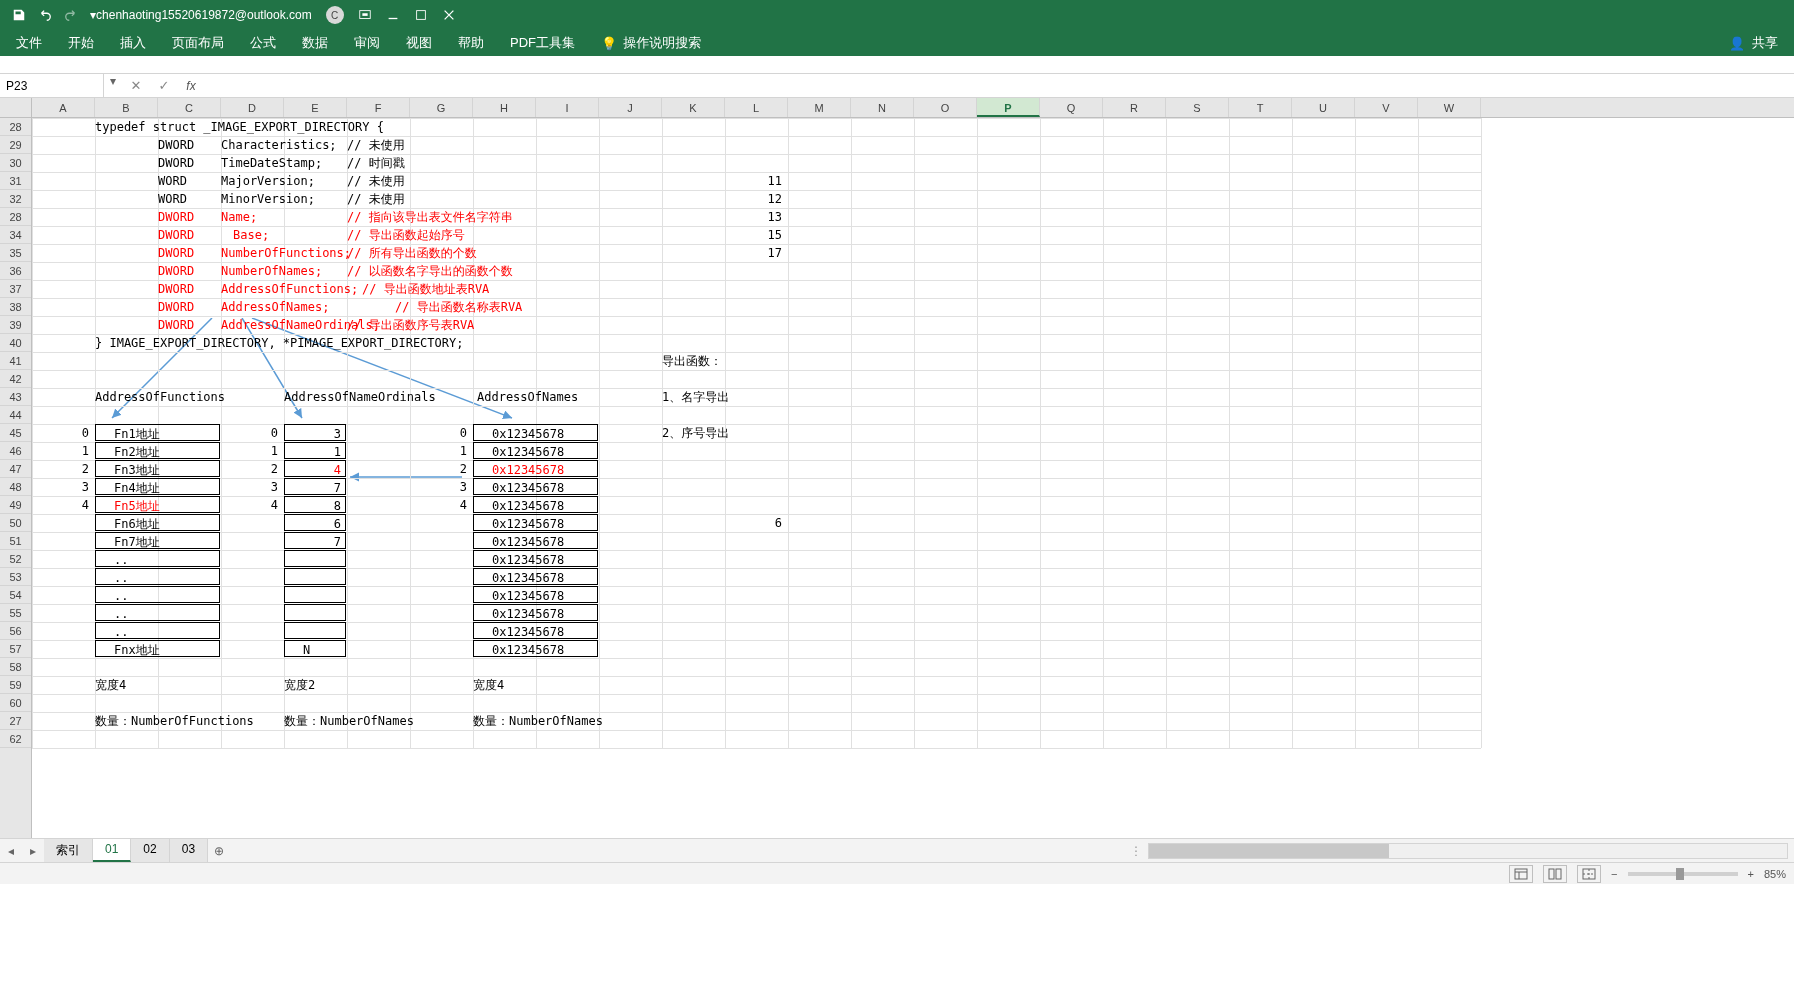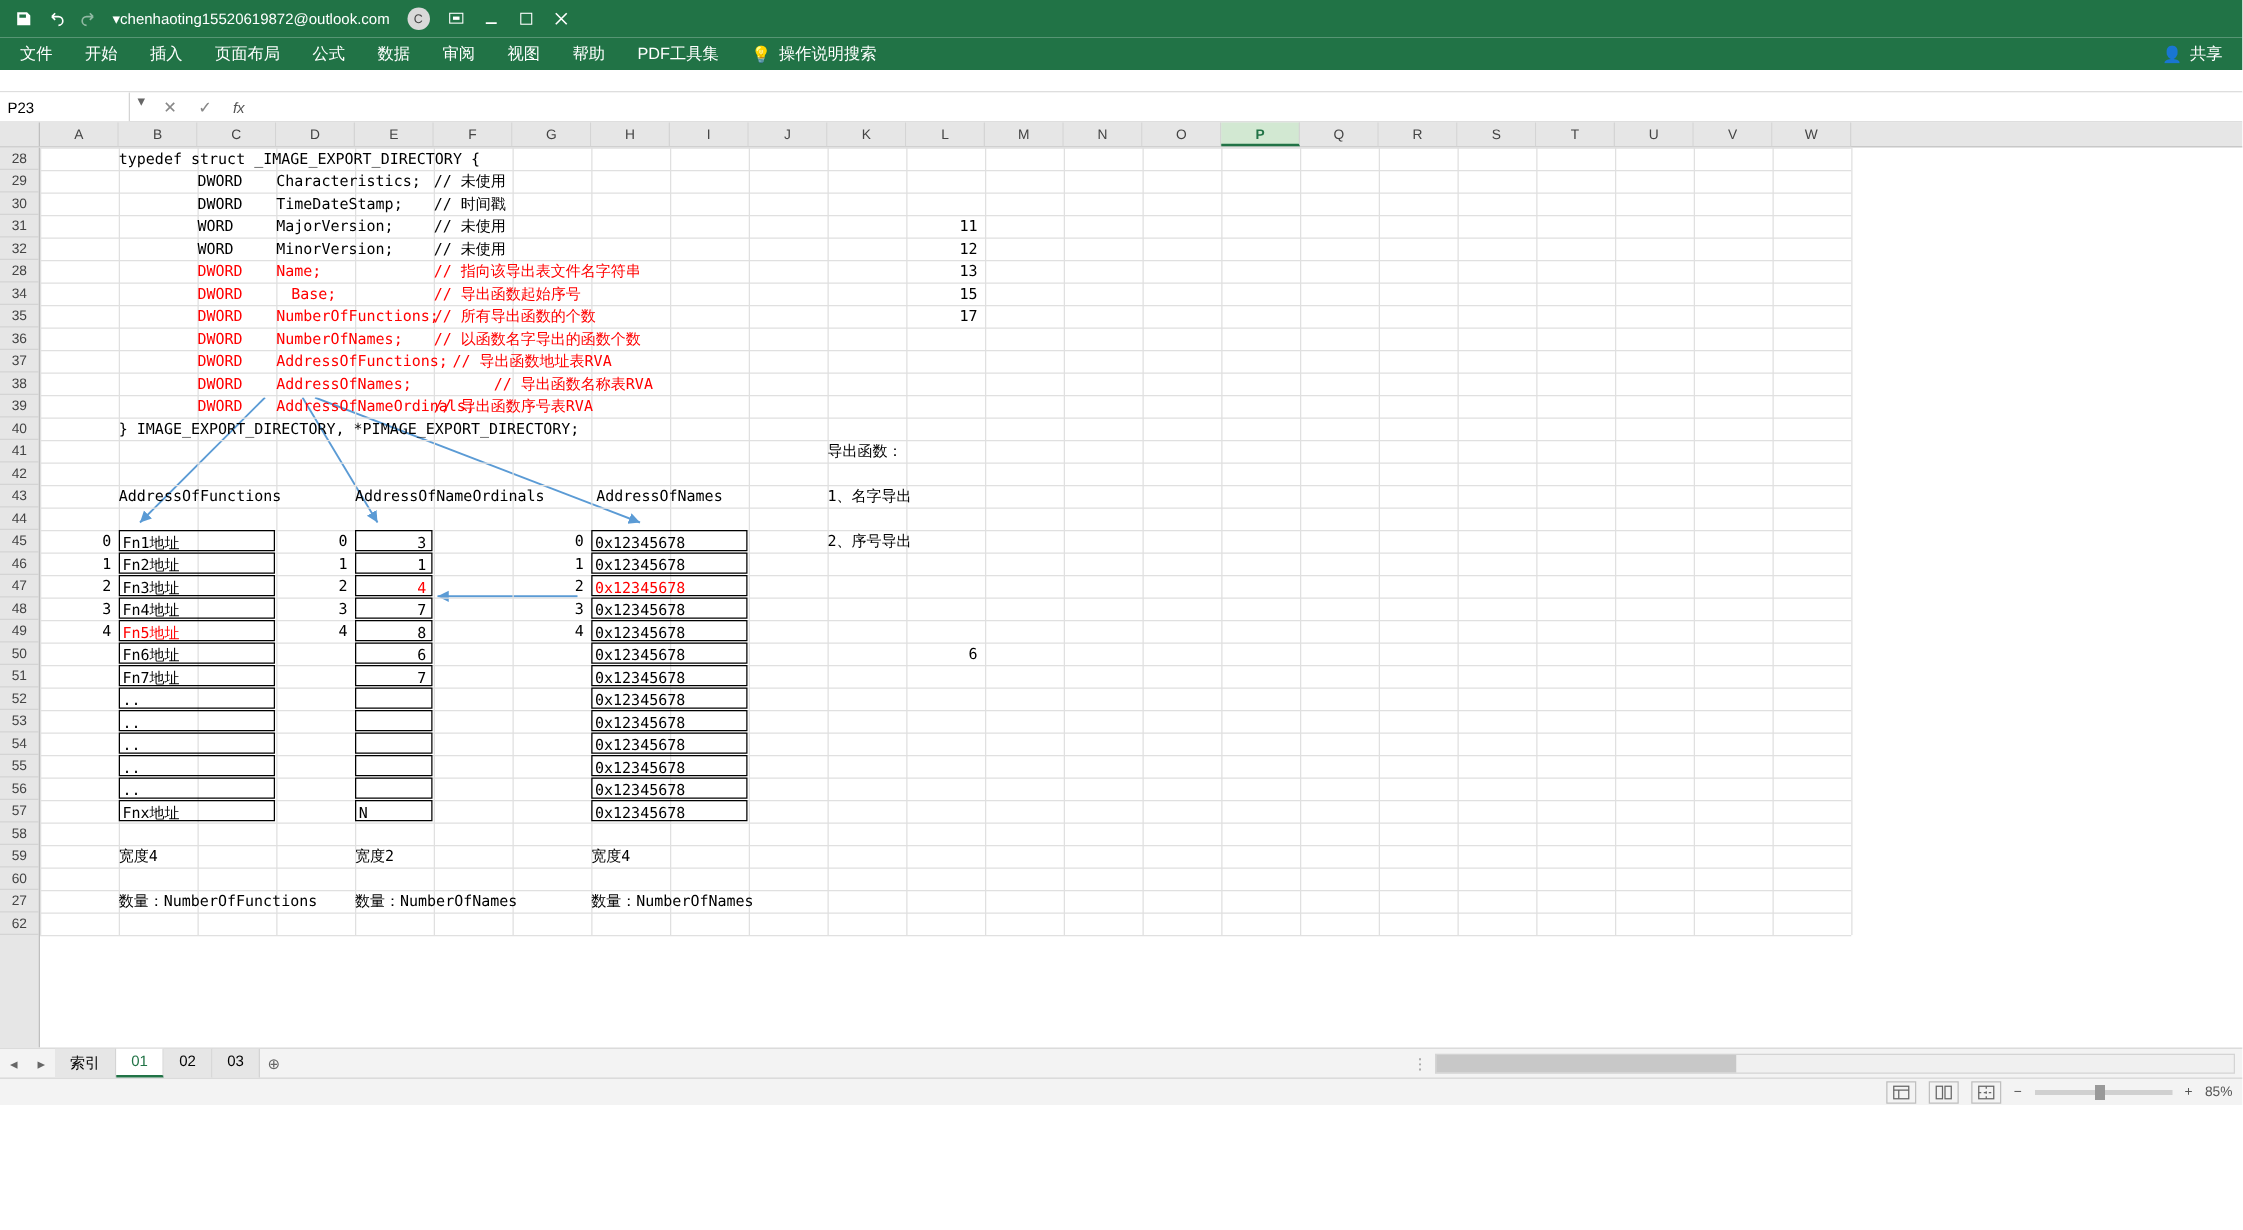--- a/index.html
+++ b/index.html
@@ -35,21 +35,21 @@
 
 .grid-body { flex: 1; display: flex; overflow: hidden; position: relative; }
 .row-headers { width: 32px; background: #e6e6e6; border-right: 1px solid #bfbfbf; font-size: 11px; }
 .row-h { height: 18px; line-height: 18px; text-align: center; border-bottom: 1px solid #d4d4d4; color: #444; cursor: pointer; }
 
 .cells { position: relative; flex: 1; background: #fff; }
 .gridlines-v, .gridlines-h { position: absolute; background: #e0e0e0; }
 .cell { position: absolute; height: 18px; line-height: 18px; font-size: 12px; color: #000; white-space: nowrap; font-family: "SimSun", "宋体", monospace; }
 .cell.red { color: #ff0000; }
 .cell.ra { text-align: right; padding-right: 4px; }
-.boxed { border: 1px solid #000; padding-left: 2px; }
+.boxed { border: 1px solid #000; padding-left: 18px; }
 
 svg.arrow { position: absolute; pointer-events: none; }
 
 .sheet-tabs-bar { height: 24px; background: #f3f3f3; border-top: 1px solid #d4d4d4; display: flex; align-items: center; font-size: 12px; }
 .sheet-nav-btn { width: 22px; text-align: center; color: #666; cursor: pointer; }
 .sheet-tab { padding: 3px 12px; border-right: 1px solid #d4d4d4; background: #e6e6e6; cursor: pointer; }
 .sheet-tab.active { background: #fff; border-bottom: 2px solid #217346; color: #217346; }
 .sheet-add { width: 22px; text-align: center; color: #666; cursor: pointer; }
 .h-scroll-track { flex: 0 0 640px; height: 16px; background: #f0f0f0; border: 1px solid #d4d4d4; position: relative; margin-right: 6px; }
 .h-scroll-thumb { position: absolute; left: 0; top: 0; height: 14px; width: 240px; background: #c8c8c8; }

